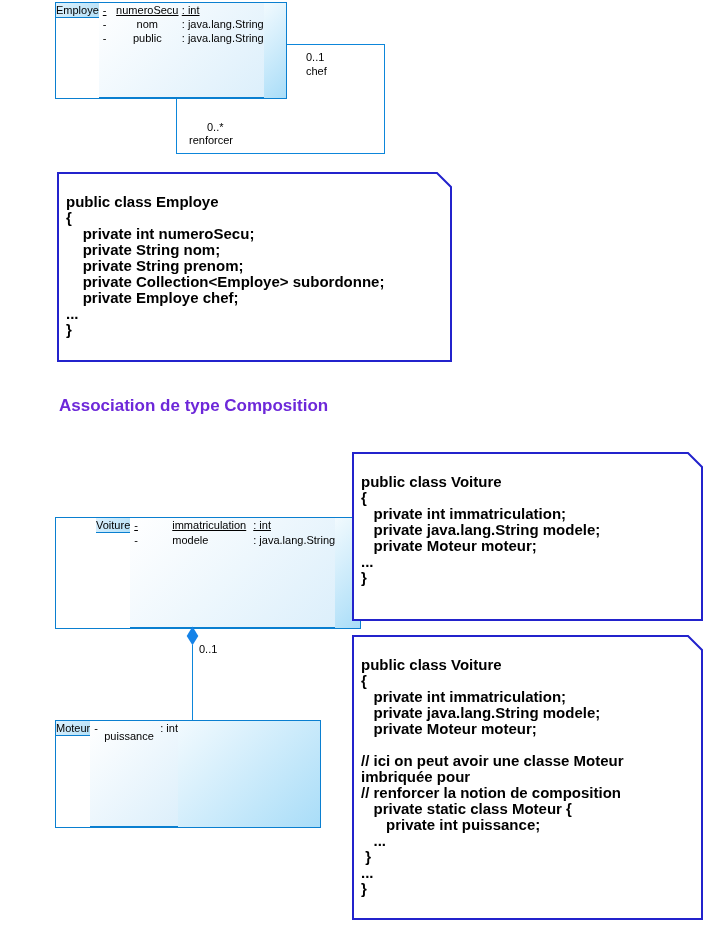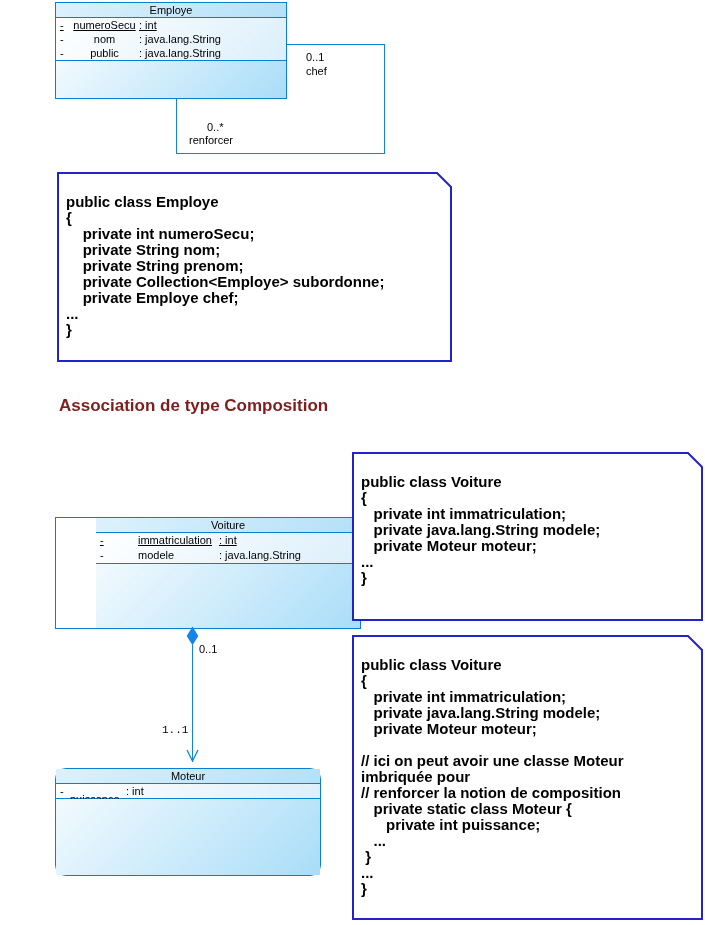--- a/index.html
+++ b/index.html
@@ -1,20 +1,20 @@
 <!DOCTYPE html>
 <html><head>
 <meta charset="utf-8">
 <style>
   html,body{margin:0;padding:0;background:#fff;}
   .canvas{position:relative;width:705px;height:925px;background:#ffffff;
           font-family:"Liberation Sans",sans-serif;overflow:hidden;color:#000;}
 
   
-  .class-box{position:absolute;display:flex;flex-direction:column;
+  .class-box{position:absolute;display:flex;flex-direction:row;
              border:1px solid #0a7fd0;font-size:11px;}
   .class-title{flex:0 0 auto;height:14px;line-height:14px;text-align:center;
                background:linear-gradient(135deg,#ddf1fd 0%,#b4e0f7 100%);
                border-bottom:1px solid #0a7fd0;}
   .class-attrs{flex:0 0 auto;background:linear-gradient(135deg,#ffffff 0%,#dceffb 100%);
                border-bottom:1px solid #0a7fd0;}
   .class-empty{flex:1 1 auto;background:linear-gradient(135deg,#f2fafe 0%,#a9ddf8 100%);}
   .attr-row{display:flex;align-items:center;height:14px;line-height:14px;
             padding-left:4px;white-space:nowrap;}
   .voiture-box .attr-row{height:15px;line-height:15px;}
@@ -34,21 +34,21 @@
 
   
   .note{position:absolute;}
   .note svg{position:absolute;left:0;top:0;}
   .note pre{position:absolute;left:9px;top:22px;right:6px;margin:0;
             font-family:"Liberation Sans",sans-serif;font-weight:bold;
             font-size:15px;line-height:16px;color:#000;}
 
   
   .heading{position:absolute;left:59px;top:396px;font-size:17px;
-           font-weight:bold;color:#7f1d1d;}
+           font-weight:bold;color:#6d28d9;}
 </style>
 </head>
 <body>
 
 <div class="canvas">
 
   <div class="hline" style="left:286px;top:44px;width:99px;"></div>
   <div class="vline" style="left:384px;top:44px;height:110px;"></div>
   <div class="hline" style="left:176px;top:153px;width:209px;"></div>
   <div class="vline" style="left:176px;top:97px;height:57px;"></div>
@@ -117,21 +117,21 @@
   <div class="vline" style="left:192px;top:645px;height:117px;"></div>
   <svg class="shape" style="left:186px;top:626px;" width="13" height="20">
     <polygon points="6.5,0.5 12.3,10 6.5,19.3 0.7,10" fill="#1583e8"></polygon>
   </svg>
   <svg class="shape" style="left:185px;top:749px;" width="15" height="13">
     <polyline points="2,1 7.5,12 13,1" fill="none" stroke="#0d86da" stroke-width="1.3"></polyline>
   </svg>
   <span class="mult" style="left:199px;top:643px;">0..1</span>
   <span class="mult" style="left:162px;top:724px;font-family:Liberation Mono, monospace;">1..1</span>
 
-  <div class="class-box moteur-box" style="left:55px;top:768px;width:264px;height:106px;border-radius:11px;">
+  <div class="class-box moteur-box" style="left:55px;top:720px;width:264px;height:106px;">
     <div class="class-title">Moteur</div>
     <div class="class-attrs">
       <div class="attr-row">
         <span class="vis">-</span>
         <span class="aname">puissance</span>
         <span class="atype">: int</span>
       </div>
     </div>
     <div class="class-empty"></div>
   </div>

